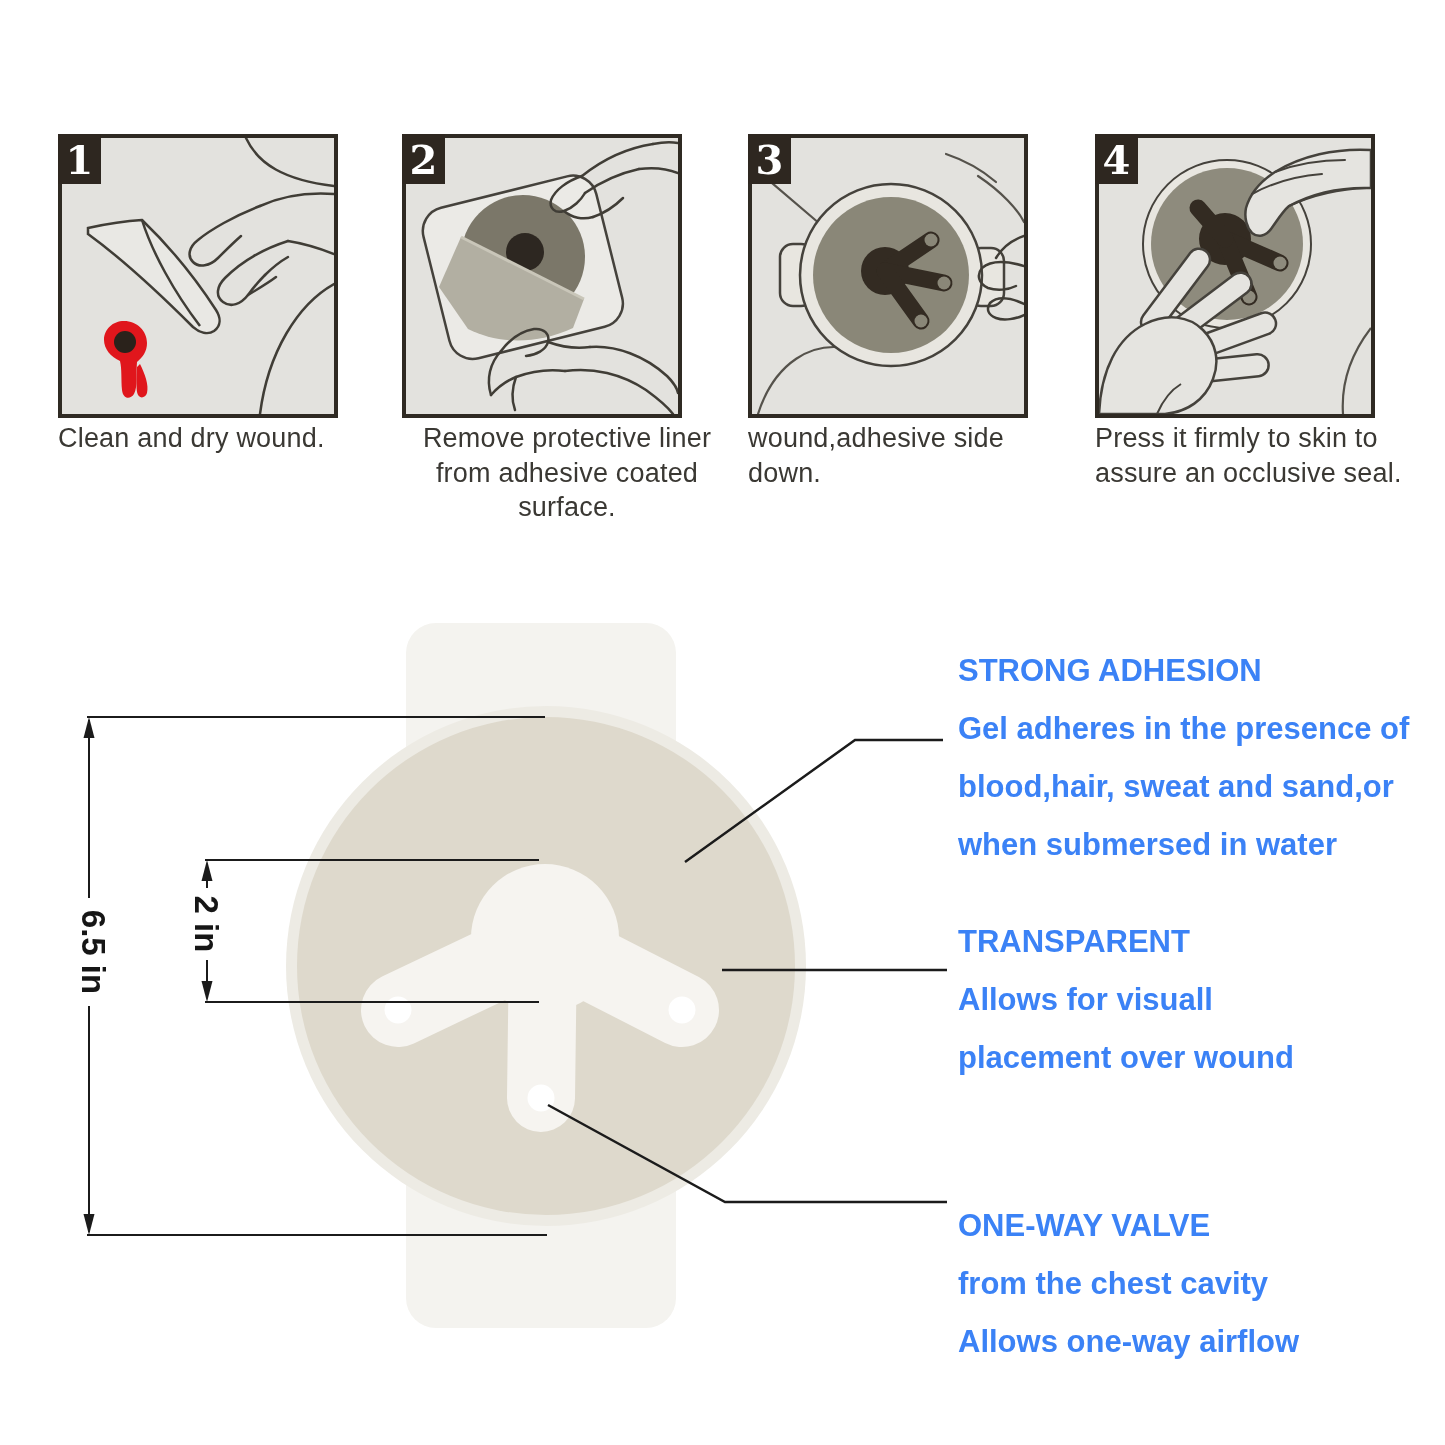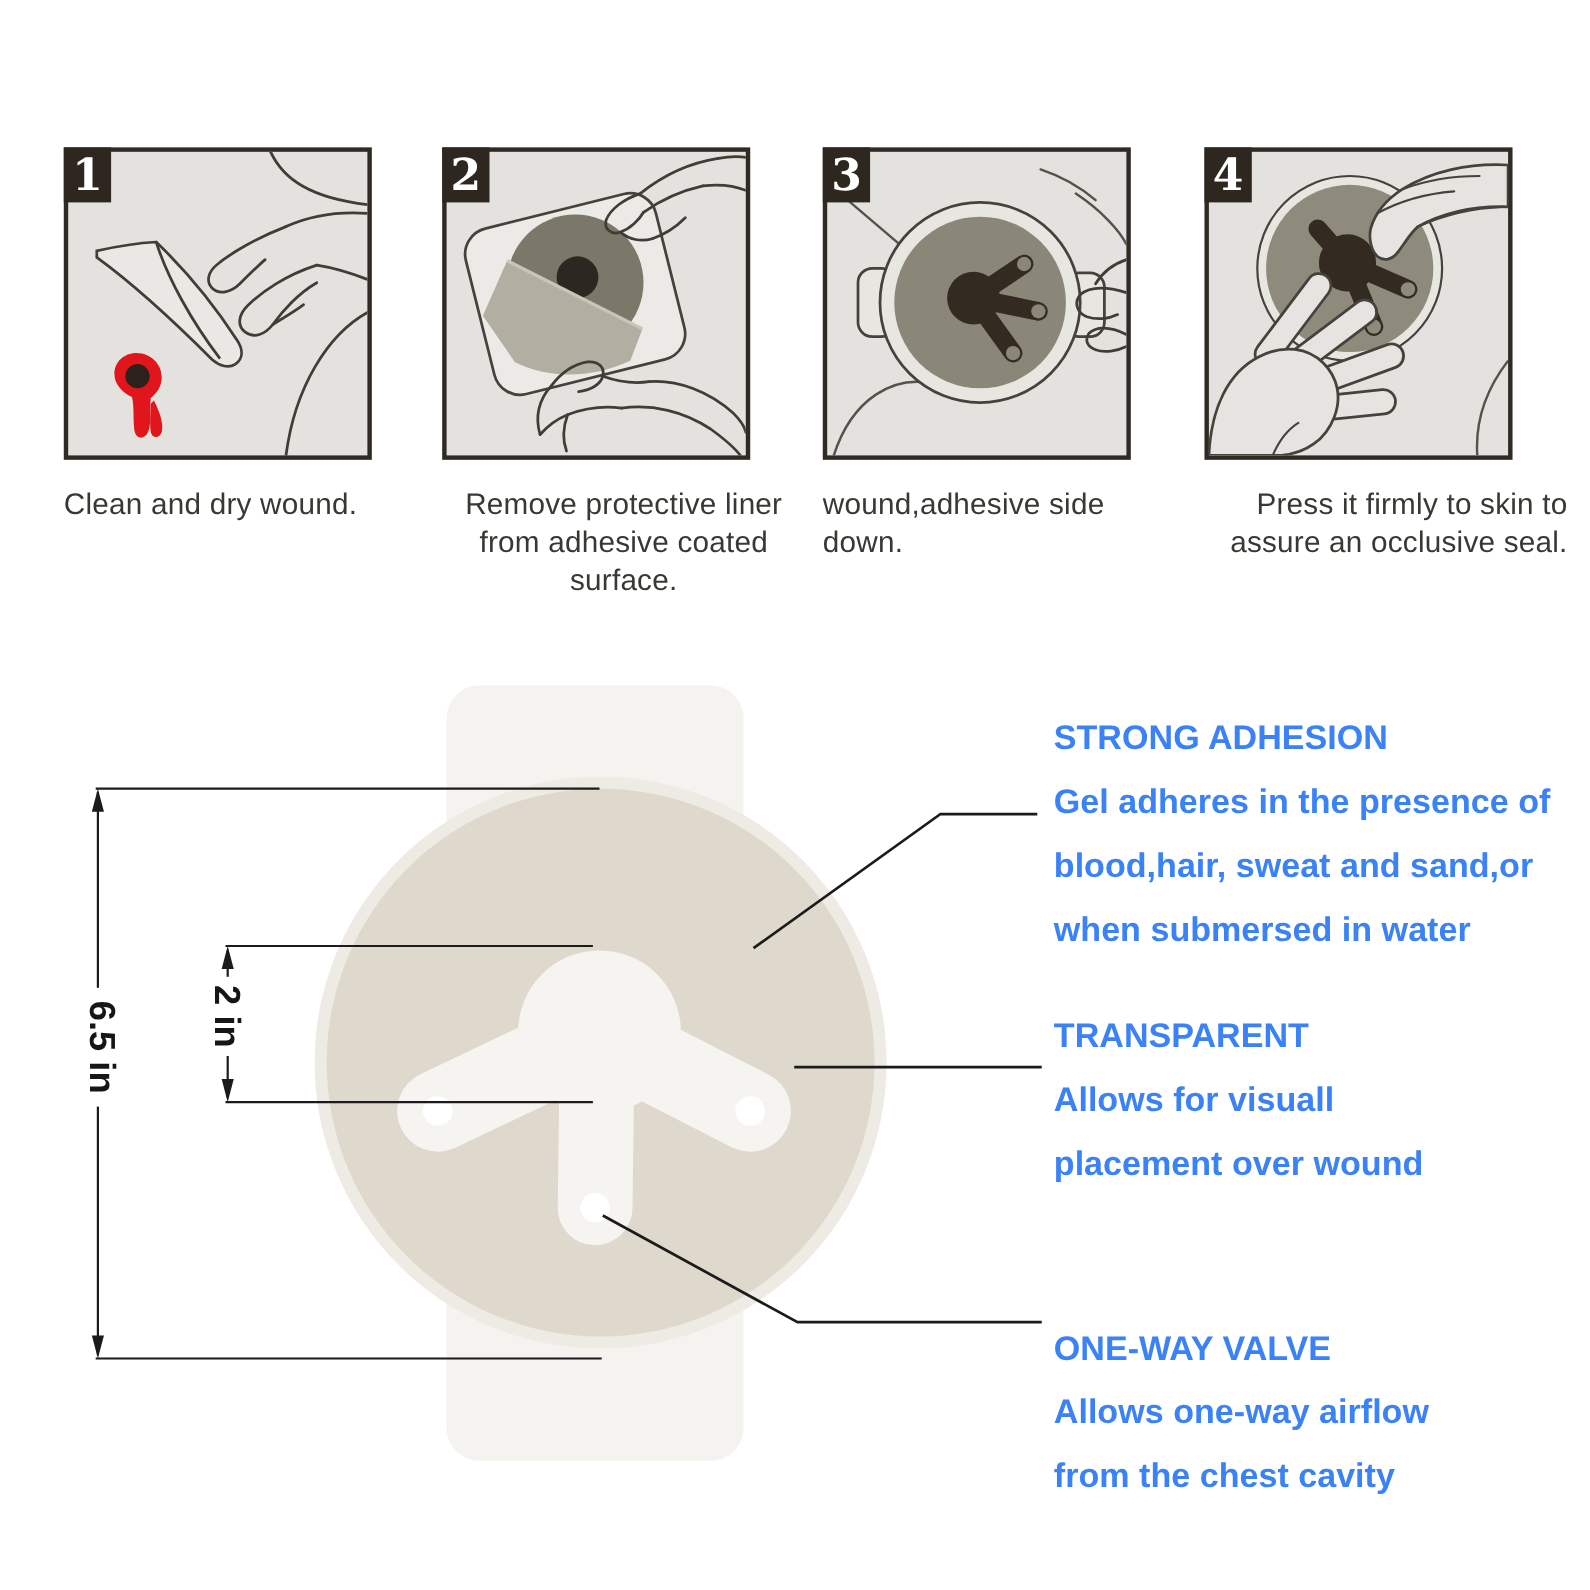--- a/index.html
+++ b/index.html
@@ -14,21 +14,21 @@
   }
   .step-box svg { position:absolute; left:0; top:0; }
   .badge {
     position:absolute; left:-4px; top:-4px; width:43px; height:50px;
     background:#2e2720; color:#ffffff; z-index:3;
     font-family:"DejaVu Serif", serif; font-weight:bold; font-size:40px;
     display:flex; align-items:center; justify-content:center;
   }
   .caption {
     position:absolute; top:421px; width:330px;
-    font-size:27px; line-height:34.5px; color:#3a3833; letter-spacing:0.2px;margin-top:20px;
+    font-size:27px; line-height:34.5px; color:#3a3833; letter-spacing:0.2px;
   }
   
   .callout {
     position:absolute; left:958px; width:480px;
     font-size:31px; line-height:58px; font-weight:bold; color:#3b82f6;
   }
   
   .dim-label {
     position:absolute; font-size:33px; font-weight:bold; color:#161616;
     display:flex; align-items:center; justify-content:center;
@@ -185,21 +185,21 @@
   </div>
   <div class="caption" style="left:402px;text-align:center;">
     <div>Remove protective liner</div>
     <div>from adhesive coated</div>
     <div>surface.</div>
   </div>
   <div class="caption" style="left:748px;">
     <div>wound,adhesive side</div>
     <div>down.</div>
   </div>
-  <div class="caption" style="left:1095px;text-align:right;">
+  <div class="caption" style="left:1095px;">
     <div>Press it firmly to skin to</div>
     <div>assure an occlusive seal.</div>
     <div></div>
   </div>
 
   <svg class="overlay-svg" width="1445" height="1445" viewBox="0 0 1445 1445">
 
     <rect x="406" y="623" width="270" height="705" rx="30" fill="#f4f3ef"></rect>
     <circle cx="546" cy="966" r="260" fill="#edebe4"></circle>
     <circle cx="546" cy="966" r="249" fill="#ded9cc"></circle>
@@ -249,18 +249,18 @@
     <div>when submersed in water</div>
   </div>
   <div class="callout" style="top:913px;">
     <div>TRANSPARENT</div>
     <div>Allows for visuall</div>
     <div>placement over wound</div>
     <div></div>
   </div>
   <div class="callout" style="top:1197px;">
     <div>ONE-WAY VALVE</div>
+    <div>from the chest cavity</div>
     <div>Allows one-way airflow</div>
-    <div>from the chest cavity</div>
     <div></div>
   </div>
 
 </div>
 
 </body></html>

